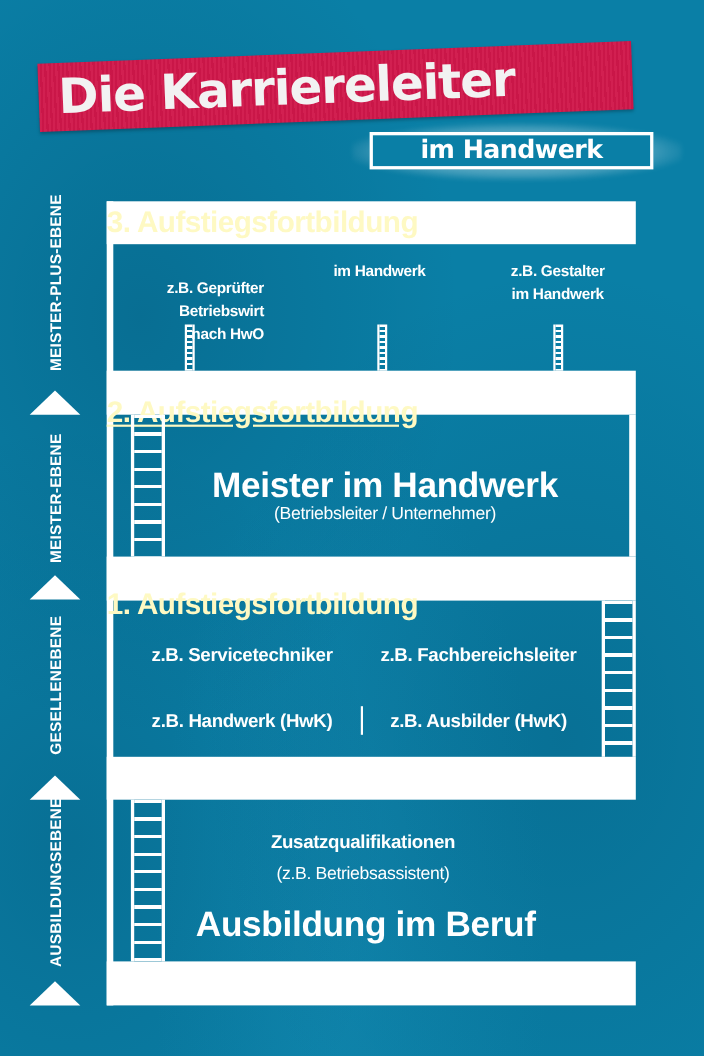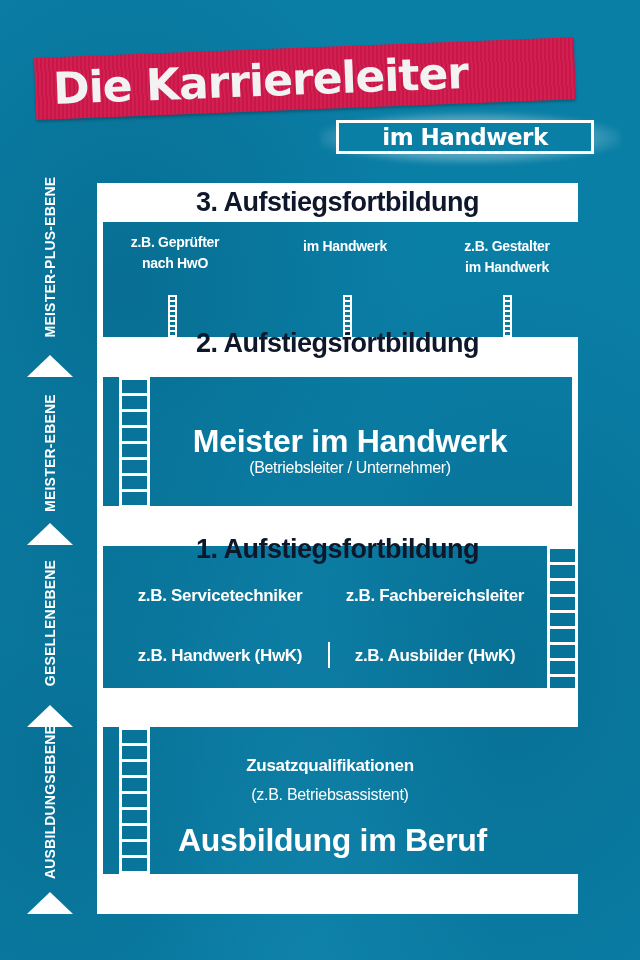--- a/index.html
+++ b/index.html
@@ -45,22 +45,22 @@
       border: 3px solid #ffffff; background: #0a7fa6;
       font-family: "DejaVu Sans", sans-serif; font-weight: bold;
       font-size: 23px; color: #fff; text-align: center; line-height: 28px;
       letter-spacing: -0.5px;
     }
 
     
     .w { position: absolute; background: #ffffff; }
 
     .band-label {
-      position: absolute; left: 97px; width: 481px; text-align: center;
-      color: #0f172a; font-family: "Liberation Sans", sans-serif; font-weight: bold;
+      position: absolute; left: 97px; width: 481px; text-align: left;
+      color: #fef9c3; font-family: "Liberation Sans", sans-serif; font-weight: bold;
       font-size: 27px; letter-spacing: -0.5px;
     }
     .ctext {
       position: absolute; text-align: center; font-family: "Liberation Sans", sans-serif;
       font-weight: bold; color: #fff; letter-spacing: -0.3px;
     }
     .small { font-size: 14px; line-height: 21px; }
     .med { font-size: 17px; }
     .big { font-size: 32px; }
     .tiny { font-weight: normal; font-size: 16px; }
@@ -97,41 +97,42 @@
 <div class="title-main">Die Karriereleiter</div>
 <div class="spray"></div>
 <div class="subtitle-box">im Handwerk</div>
 
 <div class="w" style="left:97px;top:183px;width:6px;height:731px;"></div>
 
 <div class="w" style="left:97px;top:183px;width:481px;height:39px;"></div>
 <div class="band-label" style="top:187px;">3. Aufstiegsfortbildung</div>
 
 <div class="w" style="left:97px;top:337px;width:481px;height:40px;"></div>
-<div class="band-label" style="top:328px;">2. Aufstiegsfortbildung</div>
+<div class="band-label" style="top:360px;text-decoration:underline;">2. Aufstiegsfortbildung</div>
 
 <div class="w" style="left:572px;top:377px;width:6px;height:129px;"></div>
 
 <div class="w" style="left:97px;top:506px;width:481px;height:40px;"></div>
 <div class="band-label" style="top:510px;margin-top:24px;">1. Aufstiegsfortbildung</div>
 
 <div class="w" style="left:97px;top:688px;width:481px;height:39px;"></div>
 
 <div class="w" style="left:97px;top:874px;width:481px;height:40px;"></div>
 
 <div class="ladder mini" style="left:168px;top:295px;width:9px;height:42px;"></div>
 <div class="ladder mini" style="left:343px;top:295px;width:9px;height:42px;"></div>
 <div class="ladder mini" style="left:503px;top:295px;width:9px;height:42px;"></div>
 
 <div class="ladder" style="left:119px;top:377px;width:31px;height:129px;"></div>
 <div class="ladder" style="left:547px;top:546px;width:31px;height:142px;"></div>
 <div class="ladder" style="left:119px;top:727px;width:31px;height:147px;"></div>
 
-<div class="ctext small" style="left:110px;top:232px;width:130px;">
+<div class="ctext small" style="left:110px;top:251px;width:130px;text-align:right;">
   <div>z.B. Geprüfter</div>
+  <div>Betriebswirt</div>
   <div>nach HwO</div>
 </div>
 <div class="ctext small" style="left:280px;top:236px;width:130px;">
   <div>im Handwerk</div>
 </div>
 <div class="ctext small" style="left:442px;top:236px;width:130px;">
   <div>z.B. Gestalter</div>
   <div>im Handwerk</div>
 </div>
 

